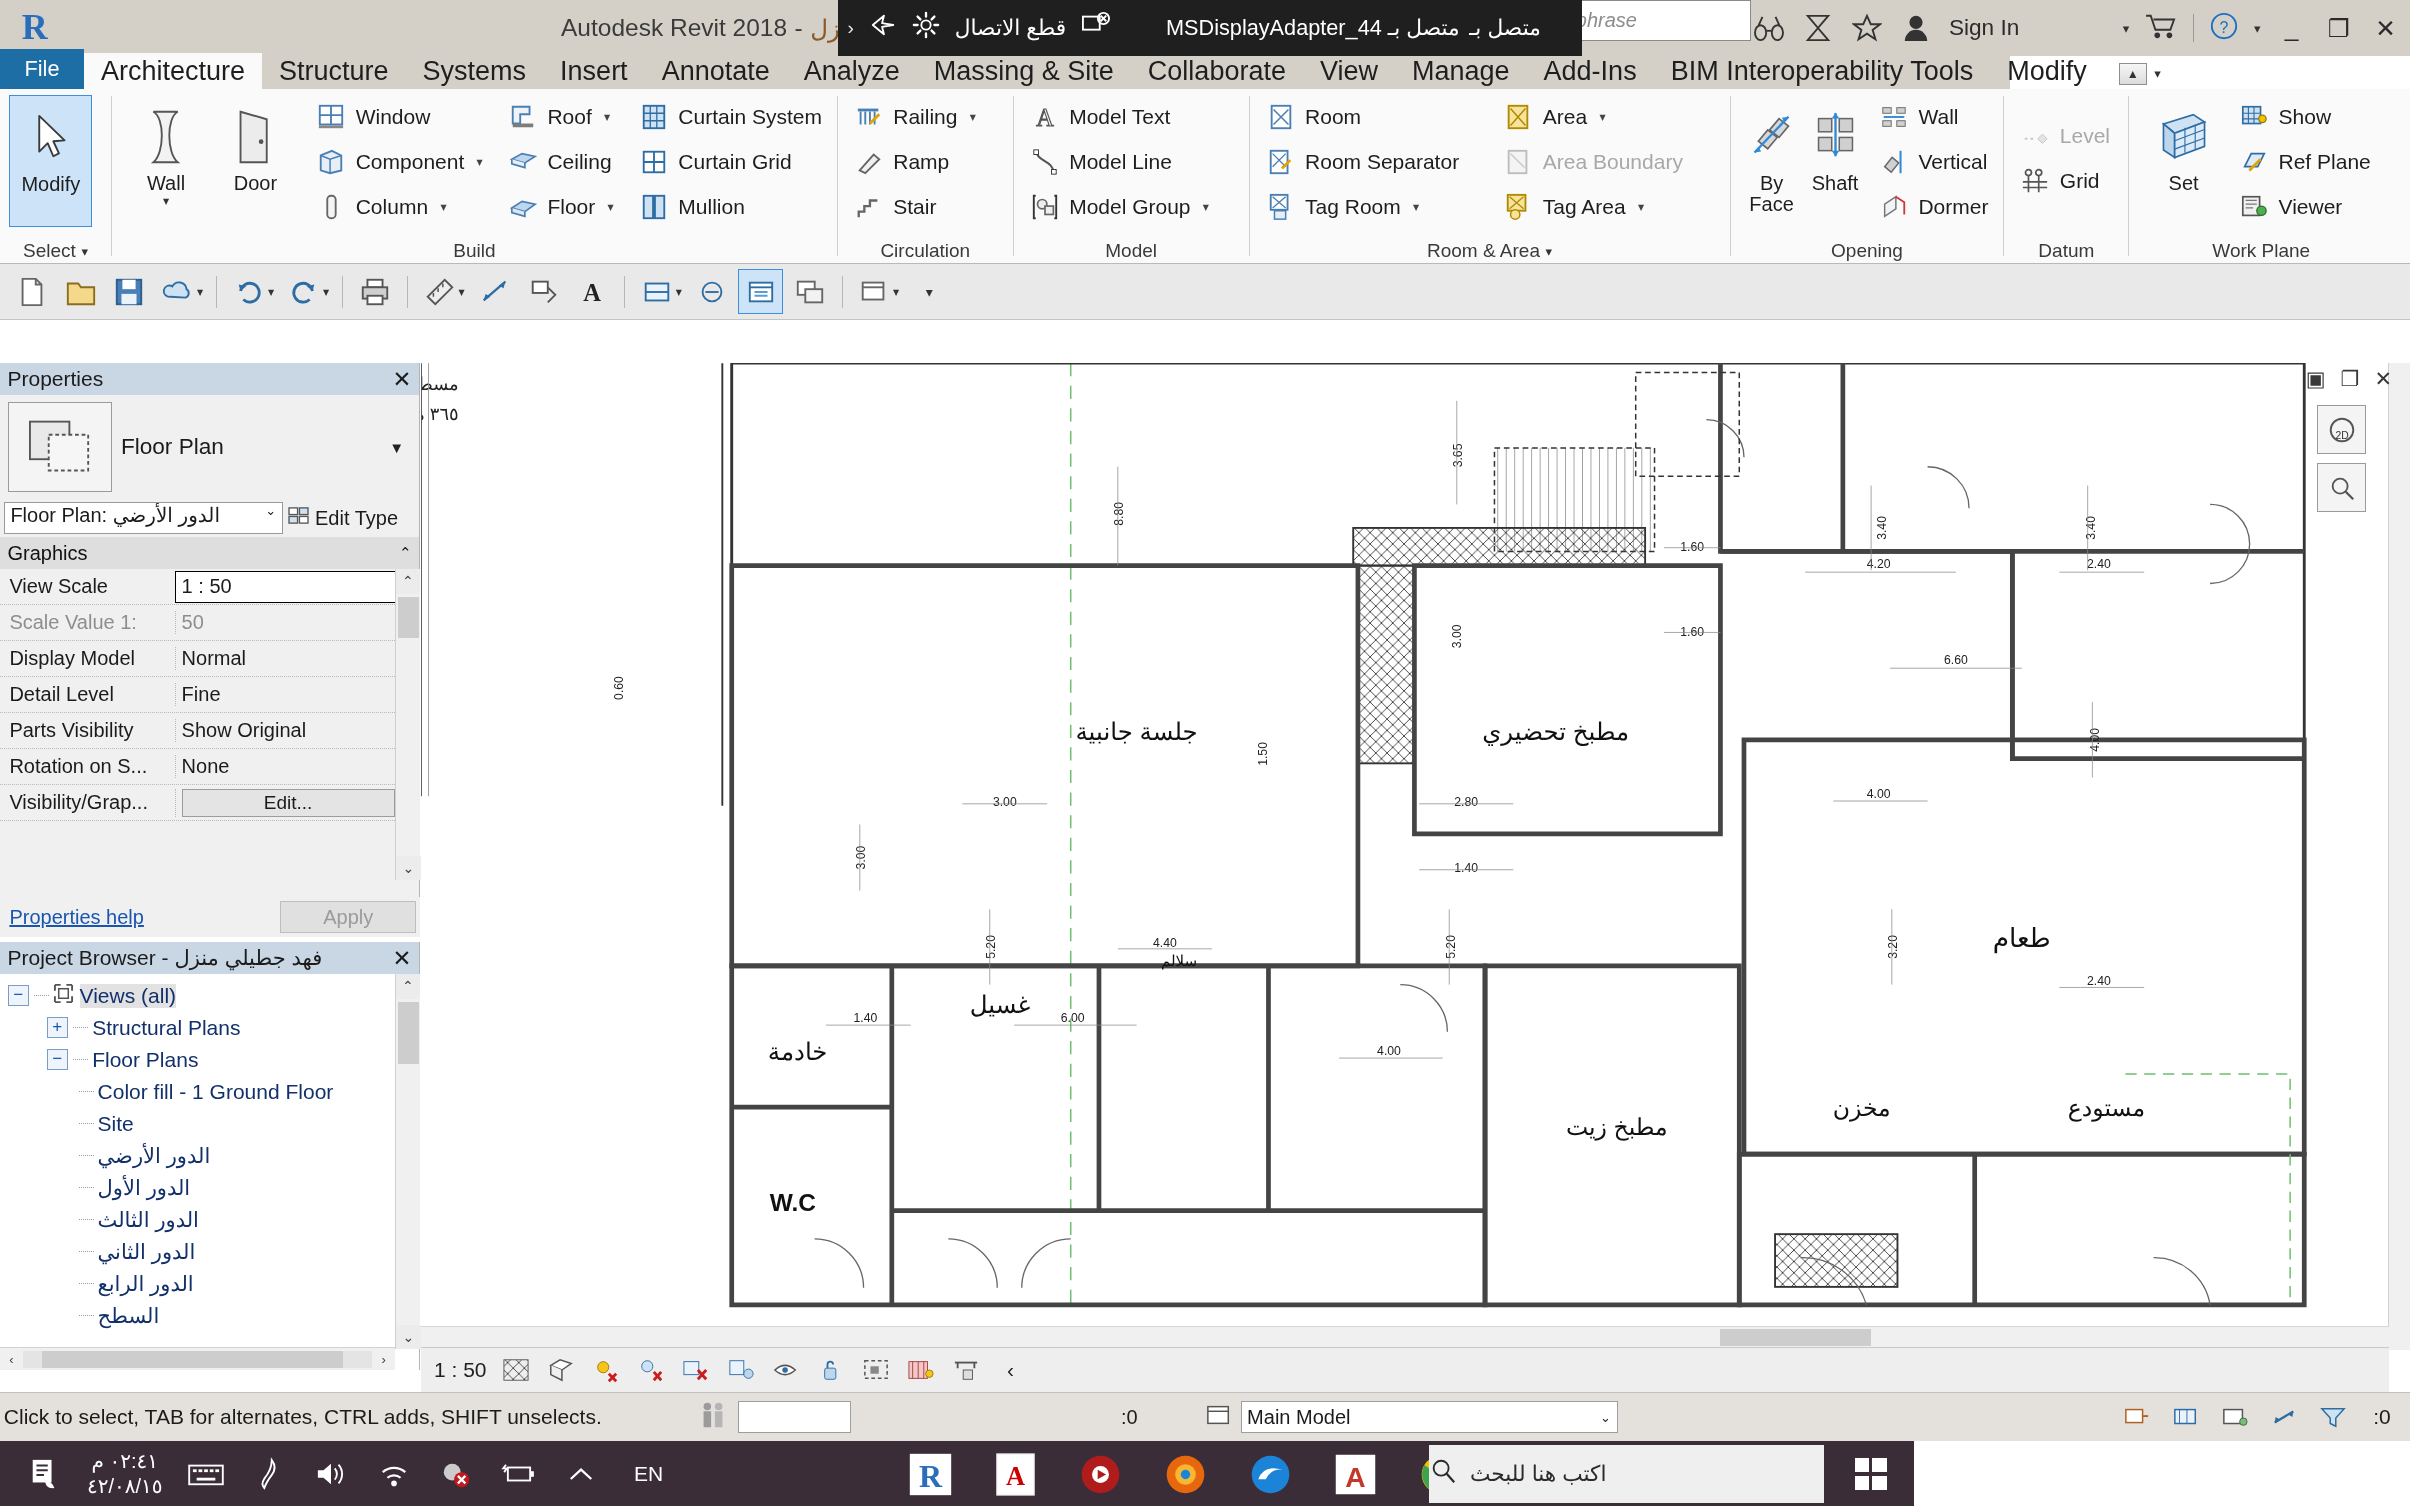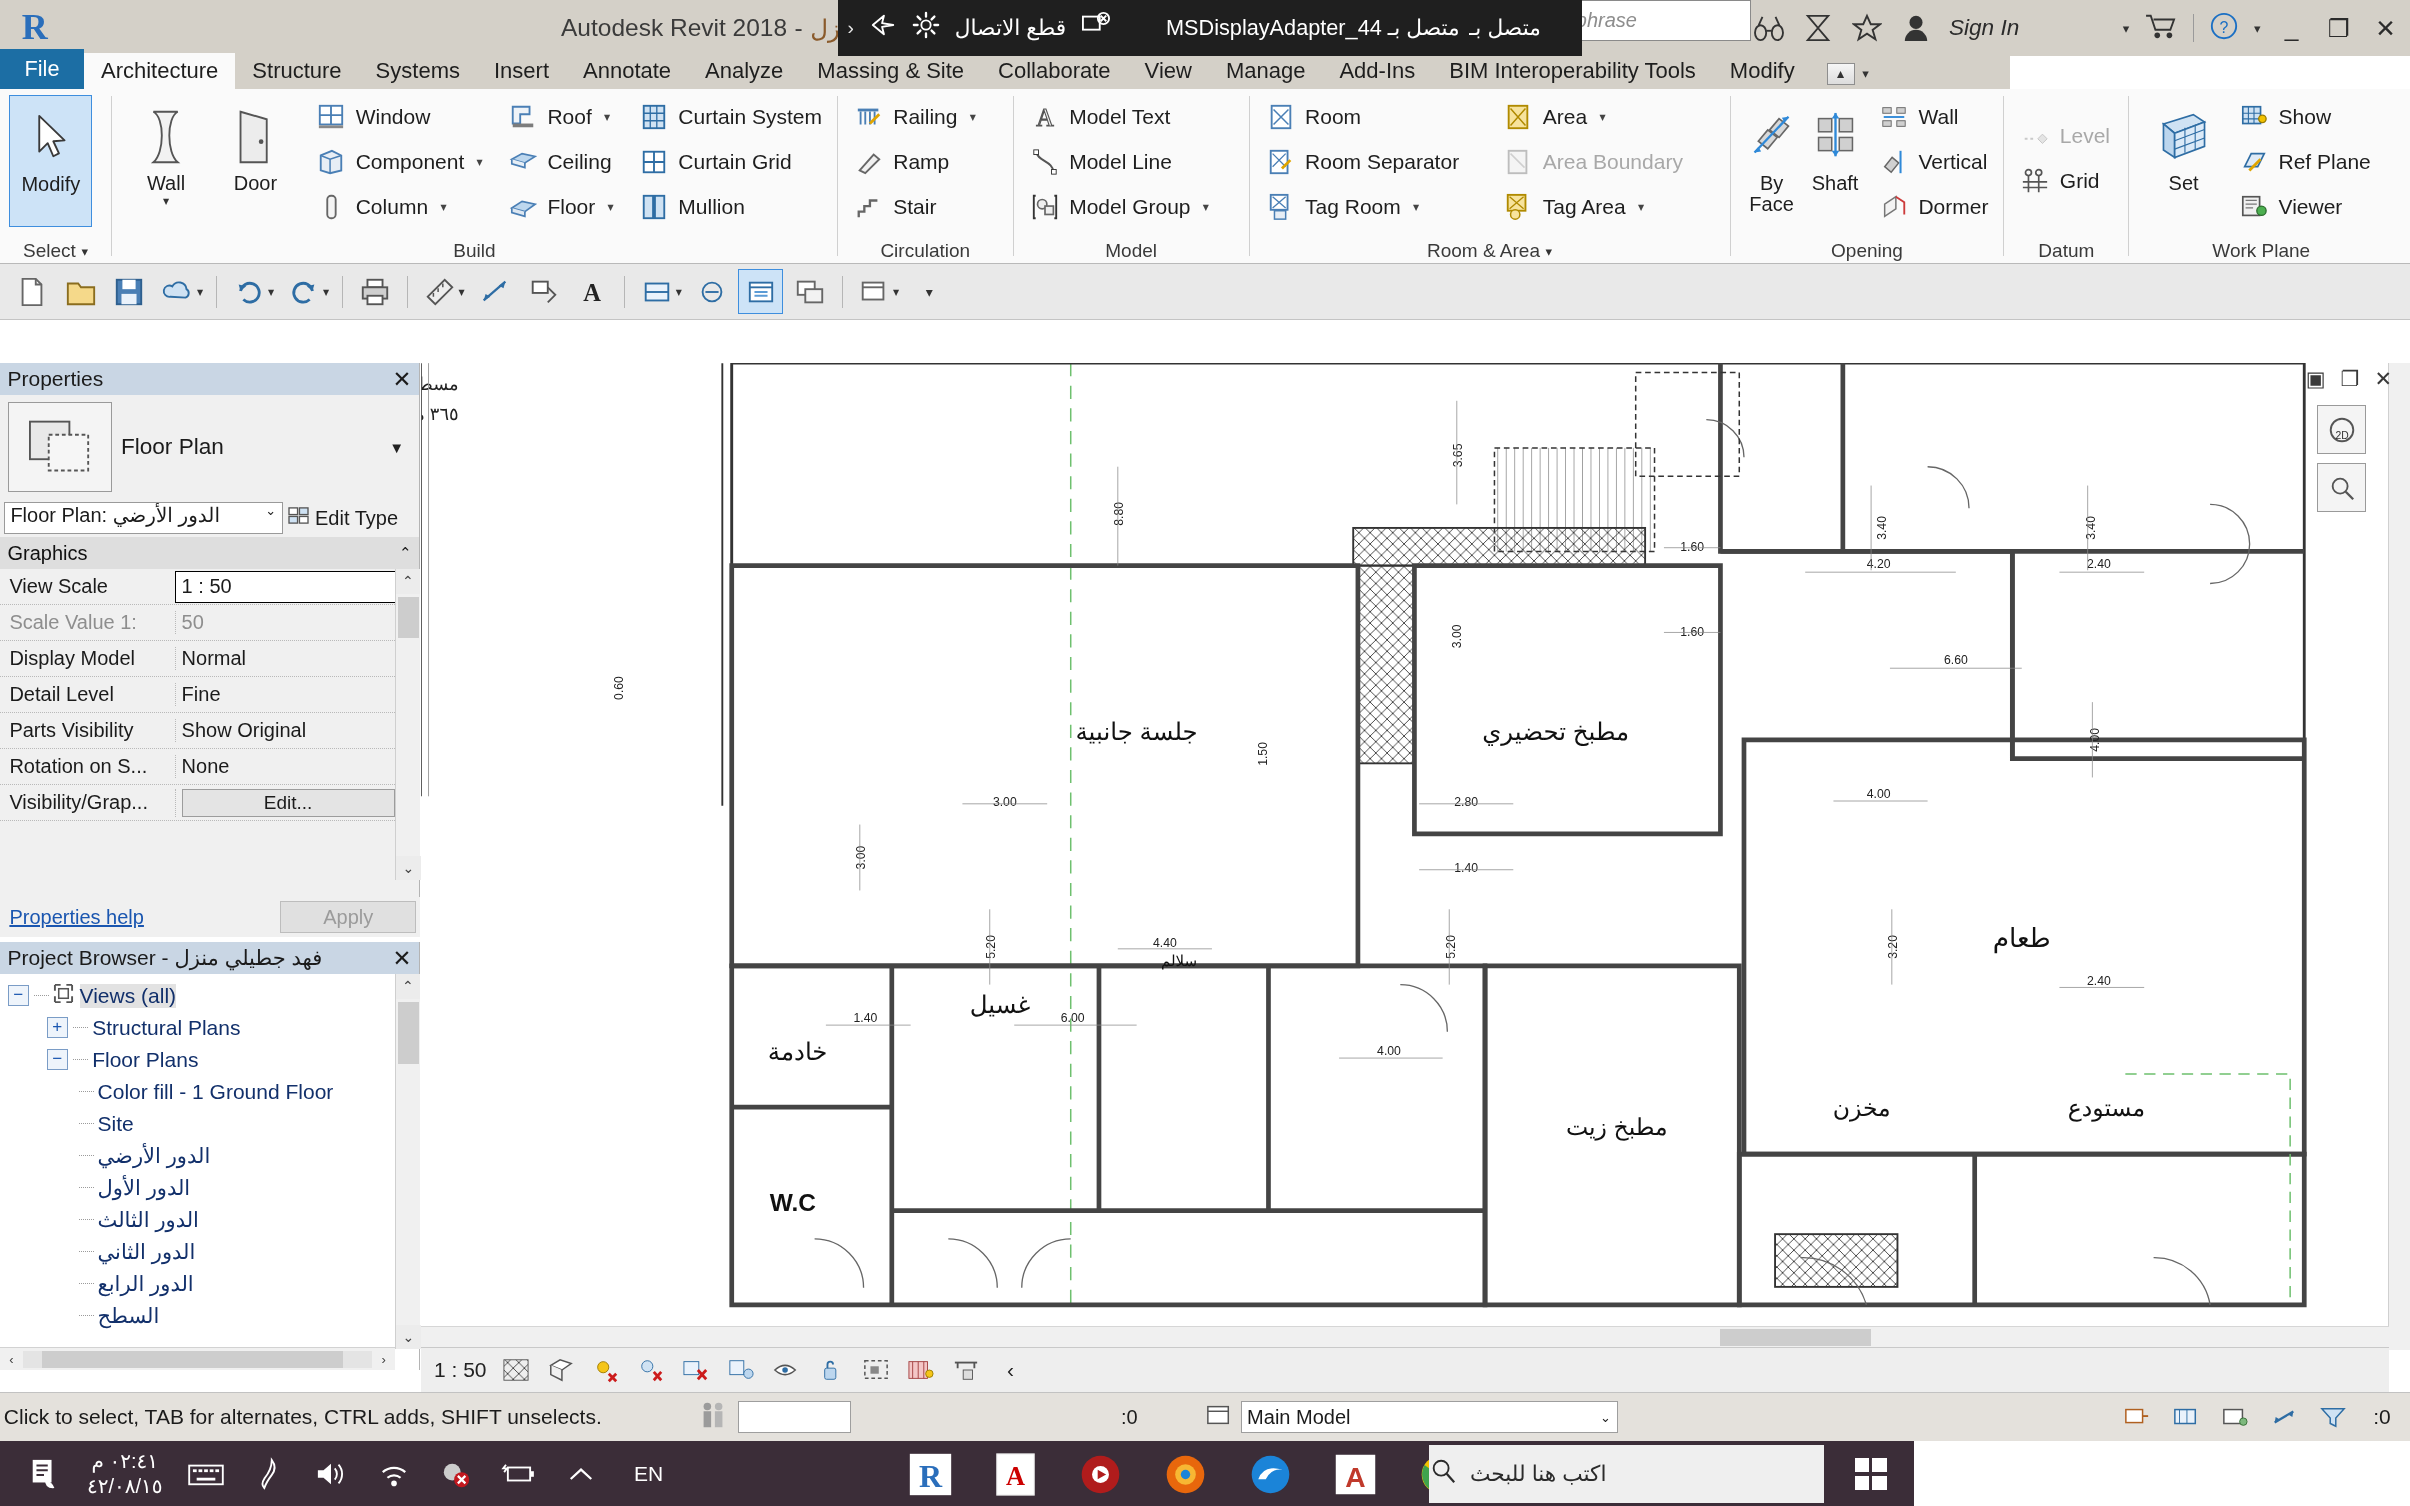--- a/index.html
+++ b/index.html
@@ -32,21 +32,21 @@
 
   
   .tb-search {
     position:absolute; left:1544px; top:0px; width:207px; height:41px;
     background:#ffffff; border:0.9px solid #8a8a8a;
     display:flex; align-items:center; padding-left:7.5px;
     font-style:italic; color:#8d8d8d; font-size:20px; overflow:hidden;
   }
   .tb-icons {
     position:absolute; left:1751px; top:0; height:56px;
-    display:flex; align-items:center; gap:13px;font-style:italic;
+    display:flex; align-items:center; gap:13px;
   }
   .tb-icons .ic { width:36px; height:36px; display:flex; align-items:center; justify-content:center; color:#3b3b3b; }
   .signin { font-size:22.6px; color:#2b2b2b; margin-left:1.9px; }
   .tb-right {
     position:absolute; right:9.4px; top:0; height:56px; display:flex; align-items:center; gap:15px;
   }
   .tb-right .wbtn { font-size:24.5px; color:#2b2b2b; width:32px; text-align:center; }
   .caret-sm { font-size:13px; color:#333; }
   .vdiv { width:0.9px; height:28px; background:#9a9a9a; }
 
@@ -66,21 +66,21 @@
     justify-content:flex-end; padding-right:5.6px; font-size:21.7px; direction:rtl;
   }
 
   
   .ribbon-tabs {
     position:absolute; top:49px; left:0; width:2010px; height:40px;
     background:#d4d0c8; display:flex; align-items:flex-end;
   }
   .tab {
     height:36px; padding:0 17px; display:flex; align-items:center;
-    font-size:22px; color:#1e1e1e; white-space:nowrap;
+    font-size:27px; color:#1e1e1e; white-space:nowrap;
   }
   .tab.file { background:#1c6ea4; color:#fff; height:40px; padding:0 24.5px; font-size:21.7px; }
   .tab.active { background:#fafafa; }
   .tabs-caret { margin-left:15px; display:flex; align-items:center; gap:7.5px; padding-bottom:3.8px;}
   .tb-updown {
     width:28px;height:22.6px;border:0.9px solid #8e8e8e;background:linear-gradient(#f6f6f6,#dcdcdc);
     display:flex;align-items:center;justify-content:center;font-size:12.2px;color:#333;
   }
 
   

